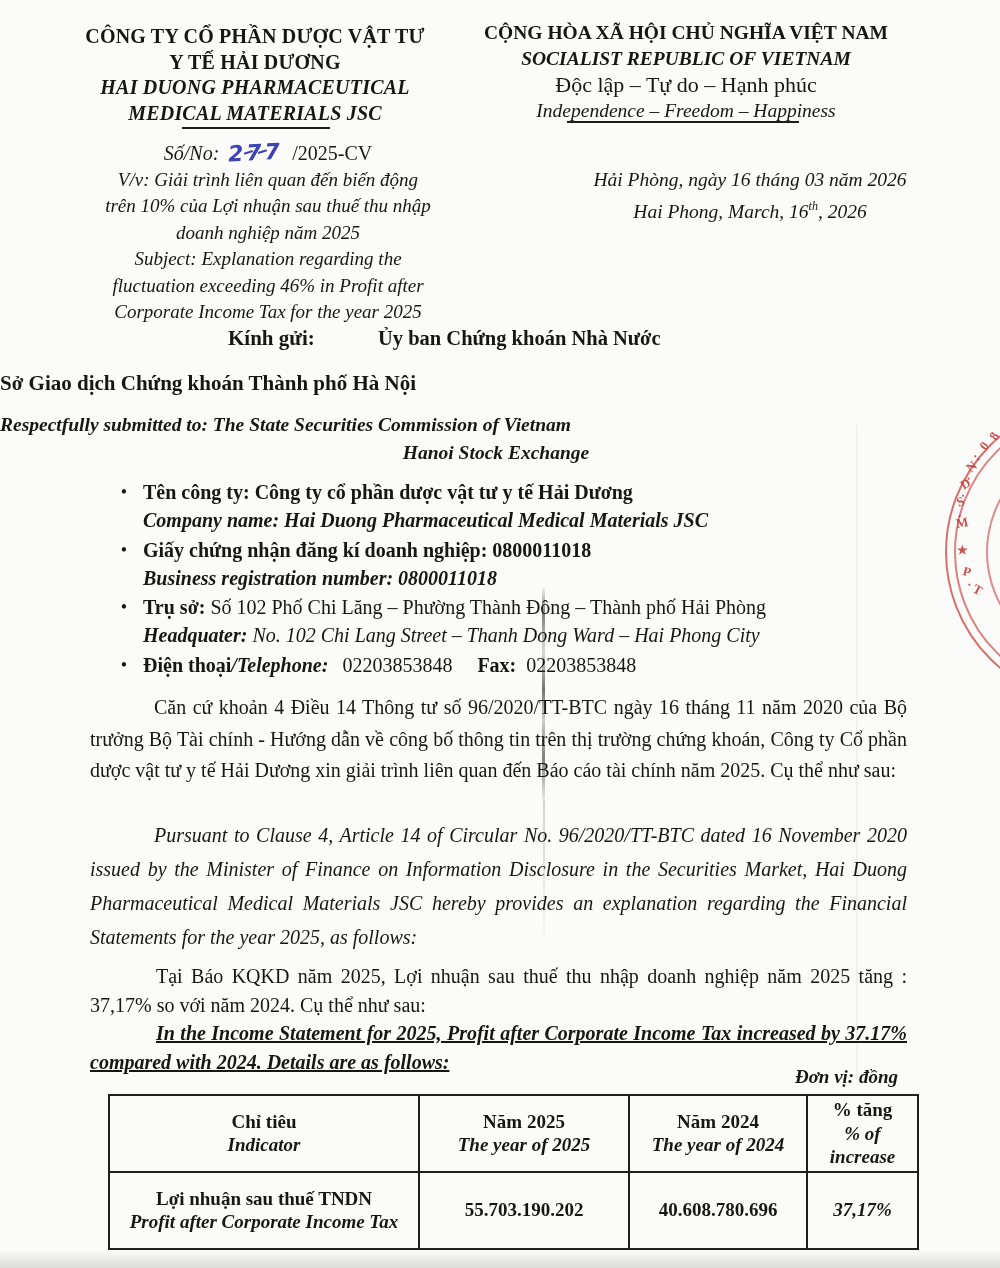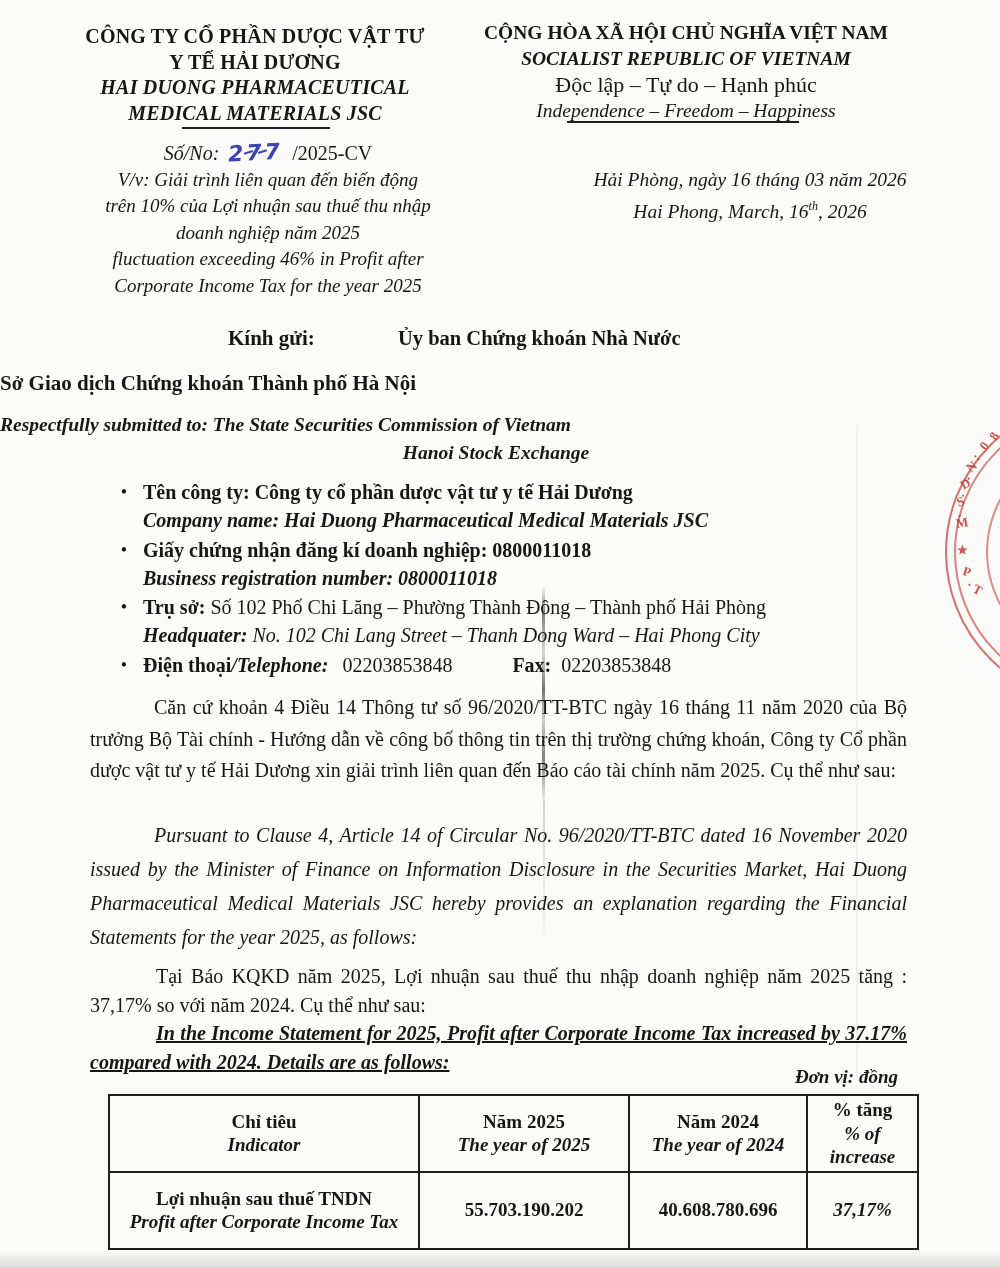--- a/index.html
+++ b/index.html
@@ -32,21 +32,21 @@
   .kinhgui{left:228px;top:326px;font-size:21px;font-weight:bold;}
   .rec-vi2{left:0;top:371px;width:1000px;font-size:21px;font-weight:bold;}
   .rec-en1{left:0;top:414px;width:1000px;text-align:left;font-size:19.5px;font-weight:bold;font-style:italic;}
   .rec-en2{left:0;top:442px;width:992px;text-align:center;font-size:19.5px;font-weight:bold;font-style:italic;}
   
   .bullets{left:105px;top:479px;width:810px;font-size:20px;line-height:27.6px;}
   .brow{display:flex;}
   .bmark{width:38px;text-align:center;font-size:18px;}
   .bcont{flex:1;}
   .gap-sm{margin-left:14px;}
-  .gap-lg{margin-left:60px;}
+  .gap-lg{margin-left:25px;}
   .gap-xs{margin-left:10px;}
   
   .para{left:90px;width:817px;font-size:20px;text-align:justify;text-indent:64px;}
   .p1{top:692px;line-height:31.5px;}
   .p2{top:818px;line-height:34px;font-style:italic;}
   .p3{top:962px;line-height:29px;font-weight:normal;text-indent:66px;}
   .p4{top:1019px;line-height:29px;font-weight:bold;font-style:italic;text-indent:66px;text-decoration:underline;}
   .unit{left:90px;top:1066px;width:808px;text-align:right;font-style:italic;font-size:19px;font-weight:600;}
   
   table.doc{position:absolute;left:108px;top:1094px;border-collapse:collapse;table-layout:fixed;}
@@ -96,32 +96,33 @@
       <span class="hw">
         <span>277</span>
         <span class="stroke" style="left:16px;top:11px;"></span>
         <span class="stroke" style="left:30px;top:11px;"></span>
       </span>
       <span style="font-style:normal;">/2025-CV</span>
     </div>
     <div>V/v: Giải trình liên quan đến biến động</div>
     <div>trên 10% của Lợi nhuận sau thuế thu nhập</div>
     <div>doanh nghiệp năm 2025</div>
+    <div>Subject: Explanation regarding the</div>
     <div>fluctuation exceeding 46% in Profit after</div>
     <div>Corporate Income Tax for the year 2025</div>
   </div>
 
   <div class="abs dateline">
     <div>Hải Phòng, ngày 16 tháng 03 năm 2026</div>
     <div><span>Hai Phong, March, 16</span><sup>th</sup><span>, 2026</span></div>
   </div>
 
   <div class="abs kinhgui">
     <span>Kính gửi:</span>
-    <span style="margin-left:78px;font-size:20.5px;font-family:Liberation Serif, serif;">Ủy ban Chứng khoán Nhà Nước</span>
+    <span style="margin-left:58px;font-size:20.5px;font-family:Liberation Serif, serif;">Ủy ban Chứng khoán Nhà Nước</span>
   </div>
   <div class="abs rec-vi2">Sở Giao dịch Chứng khoán Thành phố Hà Nội</div>
   <div class="abs rec-en1">Respectfully submitted to: The State Securities Commission of Vietnam</div>
   <div class="abs rec-en2">Hanoi Stock Exchange</div>
 
   <div class="abs bullets">
     <div class="brow">
       <div class="bmark">•</div>
       <div class="bcont">
         <div class="b">Tên công ty: Công ty cổ phần dược vật tư y tế Hải Dương</div>

